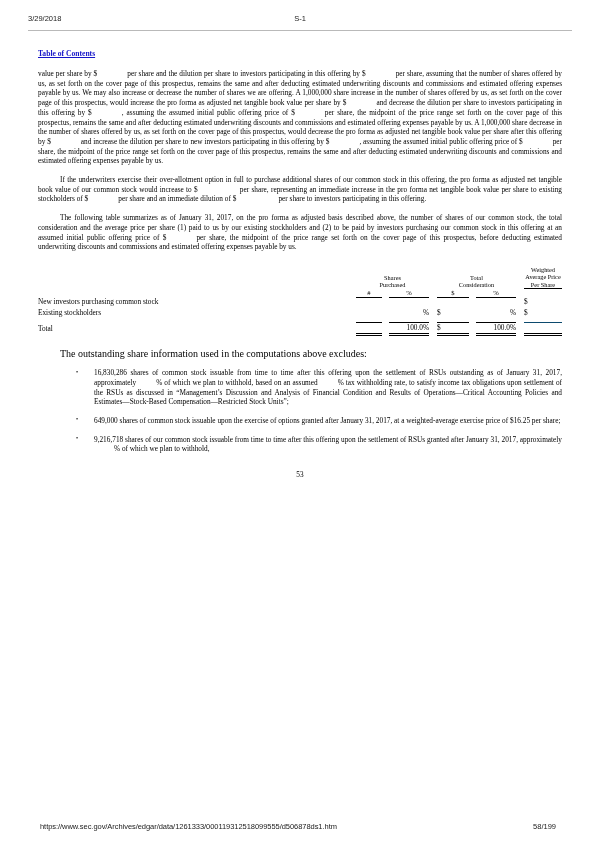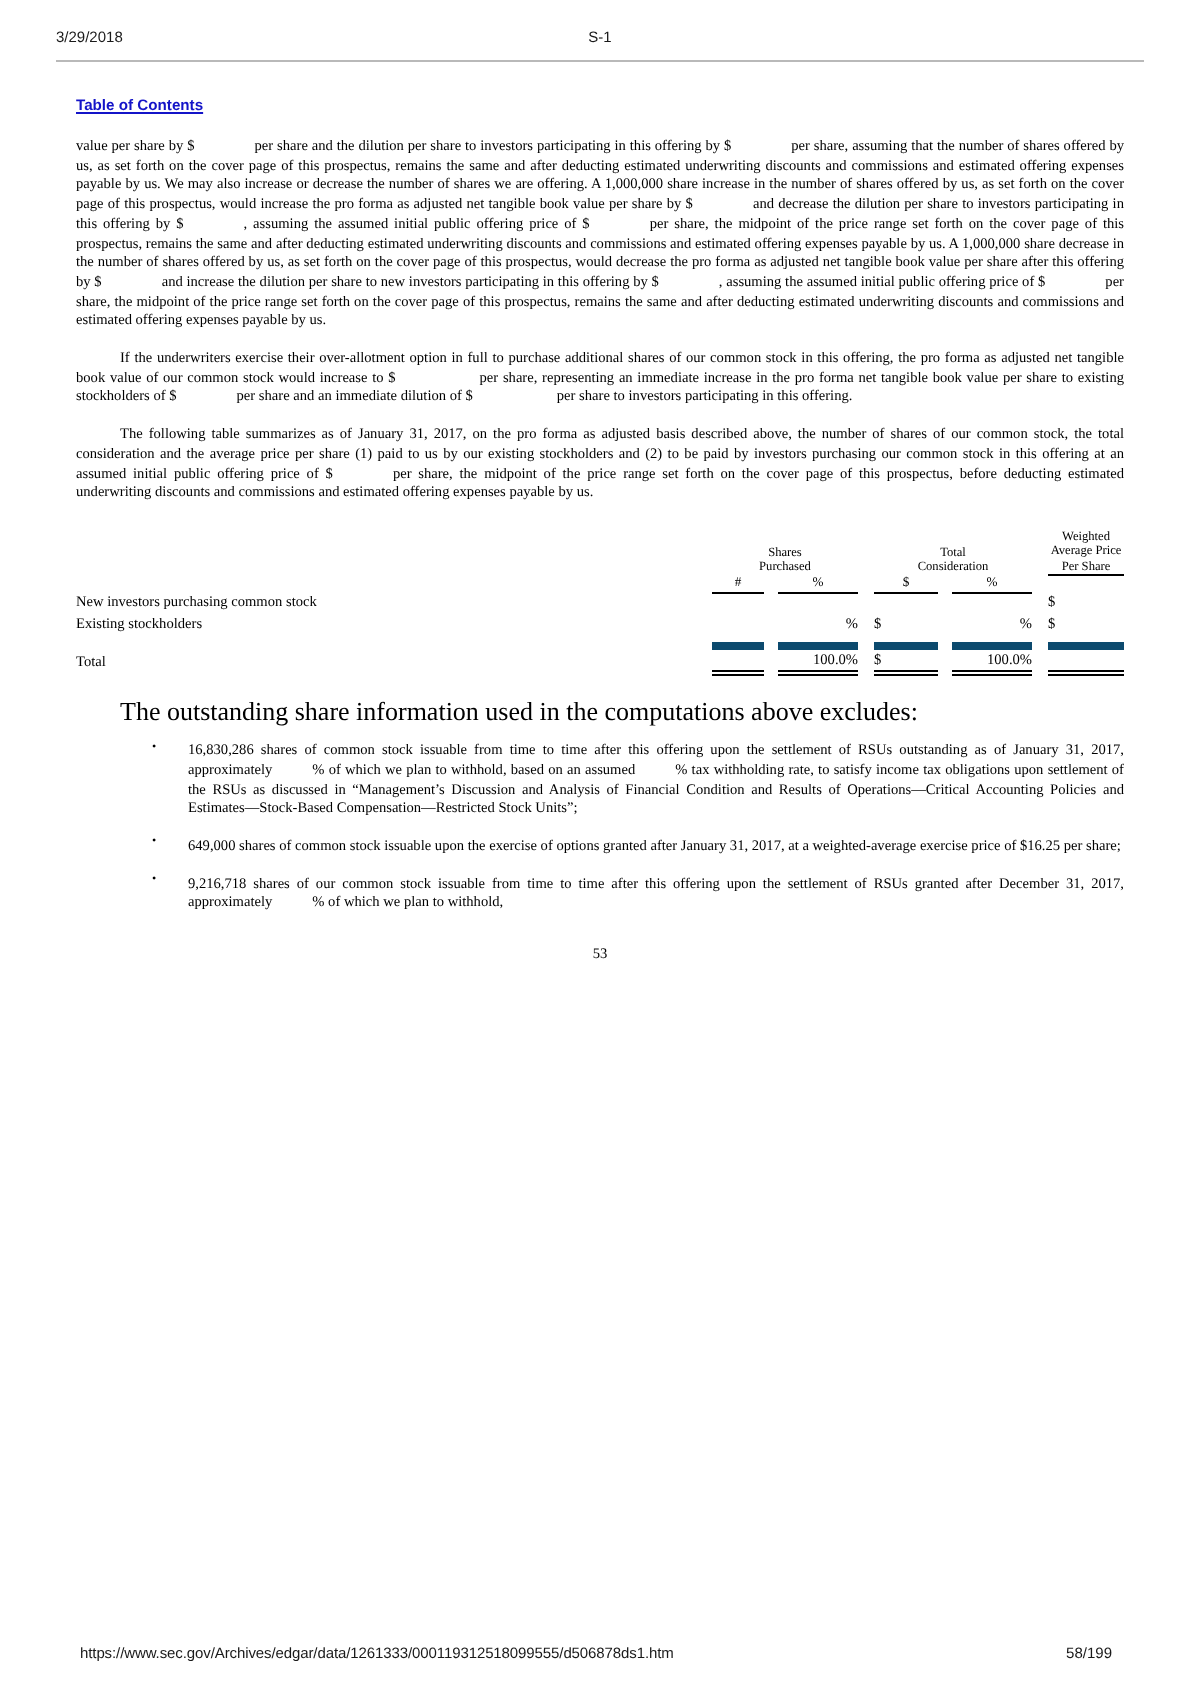--- a/index.html
+++ b/index.html
@@ -85,21 +85,21 @@
   
   .doc {
     position: absolute;
     top: 42px;
     left: 38px;
     width: 524px;
   }
 
   .toc-link {
     display: inline-block;
-    font-family: Liberation Sans, sans-serif;
+    font-family: Liberation Serif, serif;
     font-size: 7.6px;
     font-weight: bold;
     color: #1414c8;
     text-decoration: underline;
     margin-bottom: 11px;
     cursor: pointer;
   }
 
   p.body-par {
     margin: 0 0 9px 0;
@@ -168,37 +168,37 @@
   }
   .cur-cell {
     text-align: left;
     white-space: nowrap;
     line-height: 10.4px;
     padding-left: 2px;
   }
 
   tr.total-row td.num-cell,
   tr.total-row td.cur-cell {
-    border-top: 4px solid #0c4a6e;
+    border-top: 1px solid #0c4a6e;
     border-bottom: 3px double #000;
   }
   tr.rule-row td {
     height: 4px;
     line-height: 0;
     font-size: 0;
   }
   tr.rule-row td.ruled {
     border-bottom: 1px solid #000;
   }
 
   
   .bullet-intro {
     margin: 0 0 9px 0;
     text-indent: 22px;
-    font-size: 13px;
+    font-size: 10px;
     line-height: 9.7px;
     font-family: "Liberation Serif", serif;
   }
   ul.bullets {
     list-style: none;
     margin: 0;
     padding: 0;
   }
   ul.bullets > li {
     position: relative;
@@ -350,21 +350,21 @@
           </tr>
         </tbody>
       </table>
     </div>
 
     <p class="bullet-intro">The outstanding share information used in the computations above excludes:</p>
 
     <ul class="bullets">
       <li><span>16,830,286 shares of common stock issuable from time to time after this offering upon the settlement of RSUs outstanding as of January 31, 2017, approximately</span><span class="blank blank-sm"></span><span>% of which we plan to withhold, based on an assumed</span><span class="blank blank-sm"></span><span>% tax withholding rate, to satisfy income tax obligations upon settlement of the RSUs as discussed in “Management’s Discussion and Analysis of Financial Condition and Results of Operations—Critical Accounting Policies and Estimates—Stock-Based Compensation—Restricted Stock Units”;</span></li>
       <li><span>649,000 shares of common stock issuable upon the exercise of options granted after January 31, 2017, at a weighted-average exercise price of $16.25 per share;</span></li>
-      <li><span>9,216,718 shares of our common stock issuable from time to time after this offering upon the settlement of RSUs granted after December 31, 2017, approximately</span><span class="blank blank-sm"></span><span>% of which we plan to withhold,</span></li>
+      <li><span>9,216,718 shares of our common stock issuable from time to time after this offering upon the settlement of RSUs granted after January 31, 2017, approximately</span><span class="blank blank-sm"></span><span>% of which we plan to withhold,</span></li>
     </ul>
 
     <div class="page-num">53</div>
   </div>
 
   <div class="print-footer">
     <span class="pf-url">https://www.sec.gov/Archives/edgar/data/1261333/000119312518099555/d506878ds1.htm</span>
     <span class="pf-pages">58/199</span>
   </div>
 

